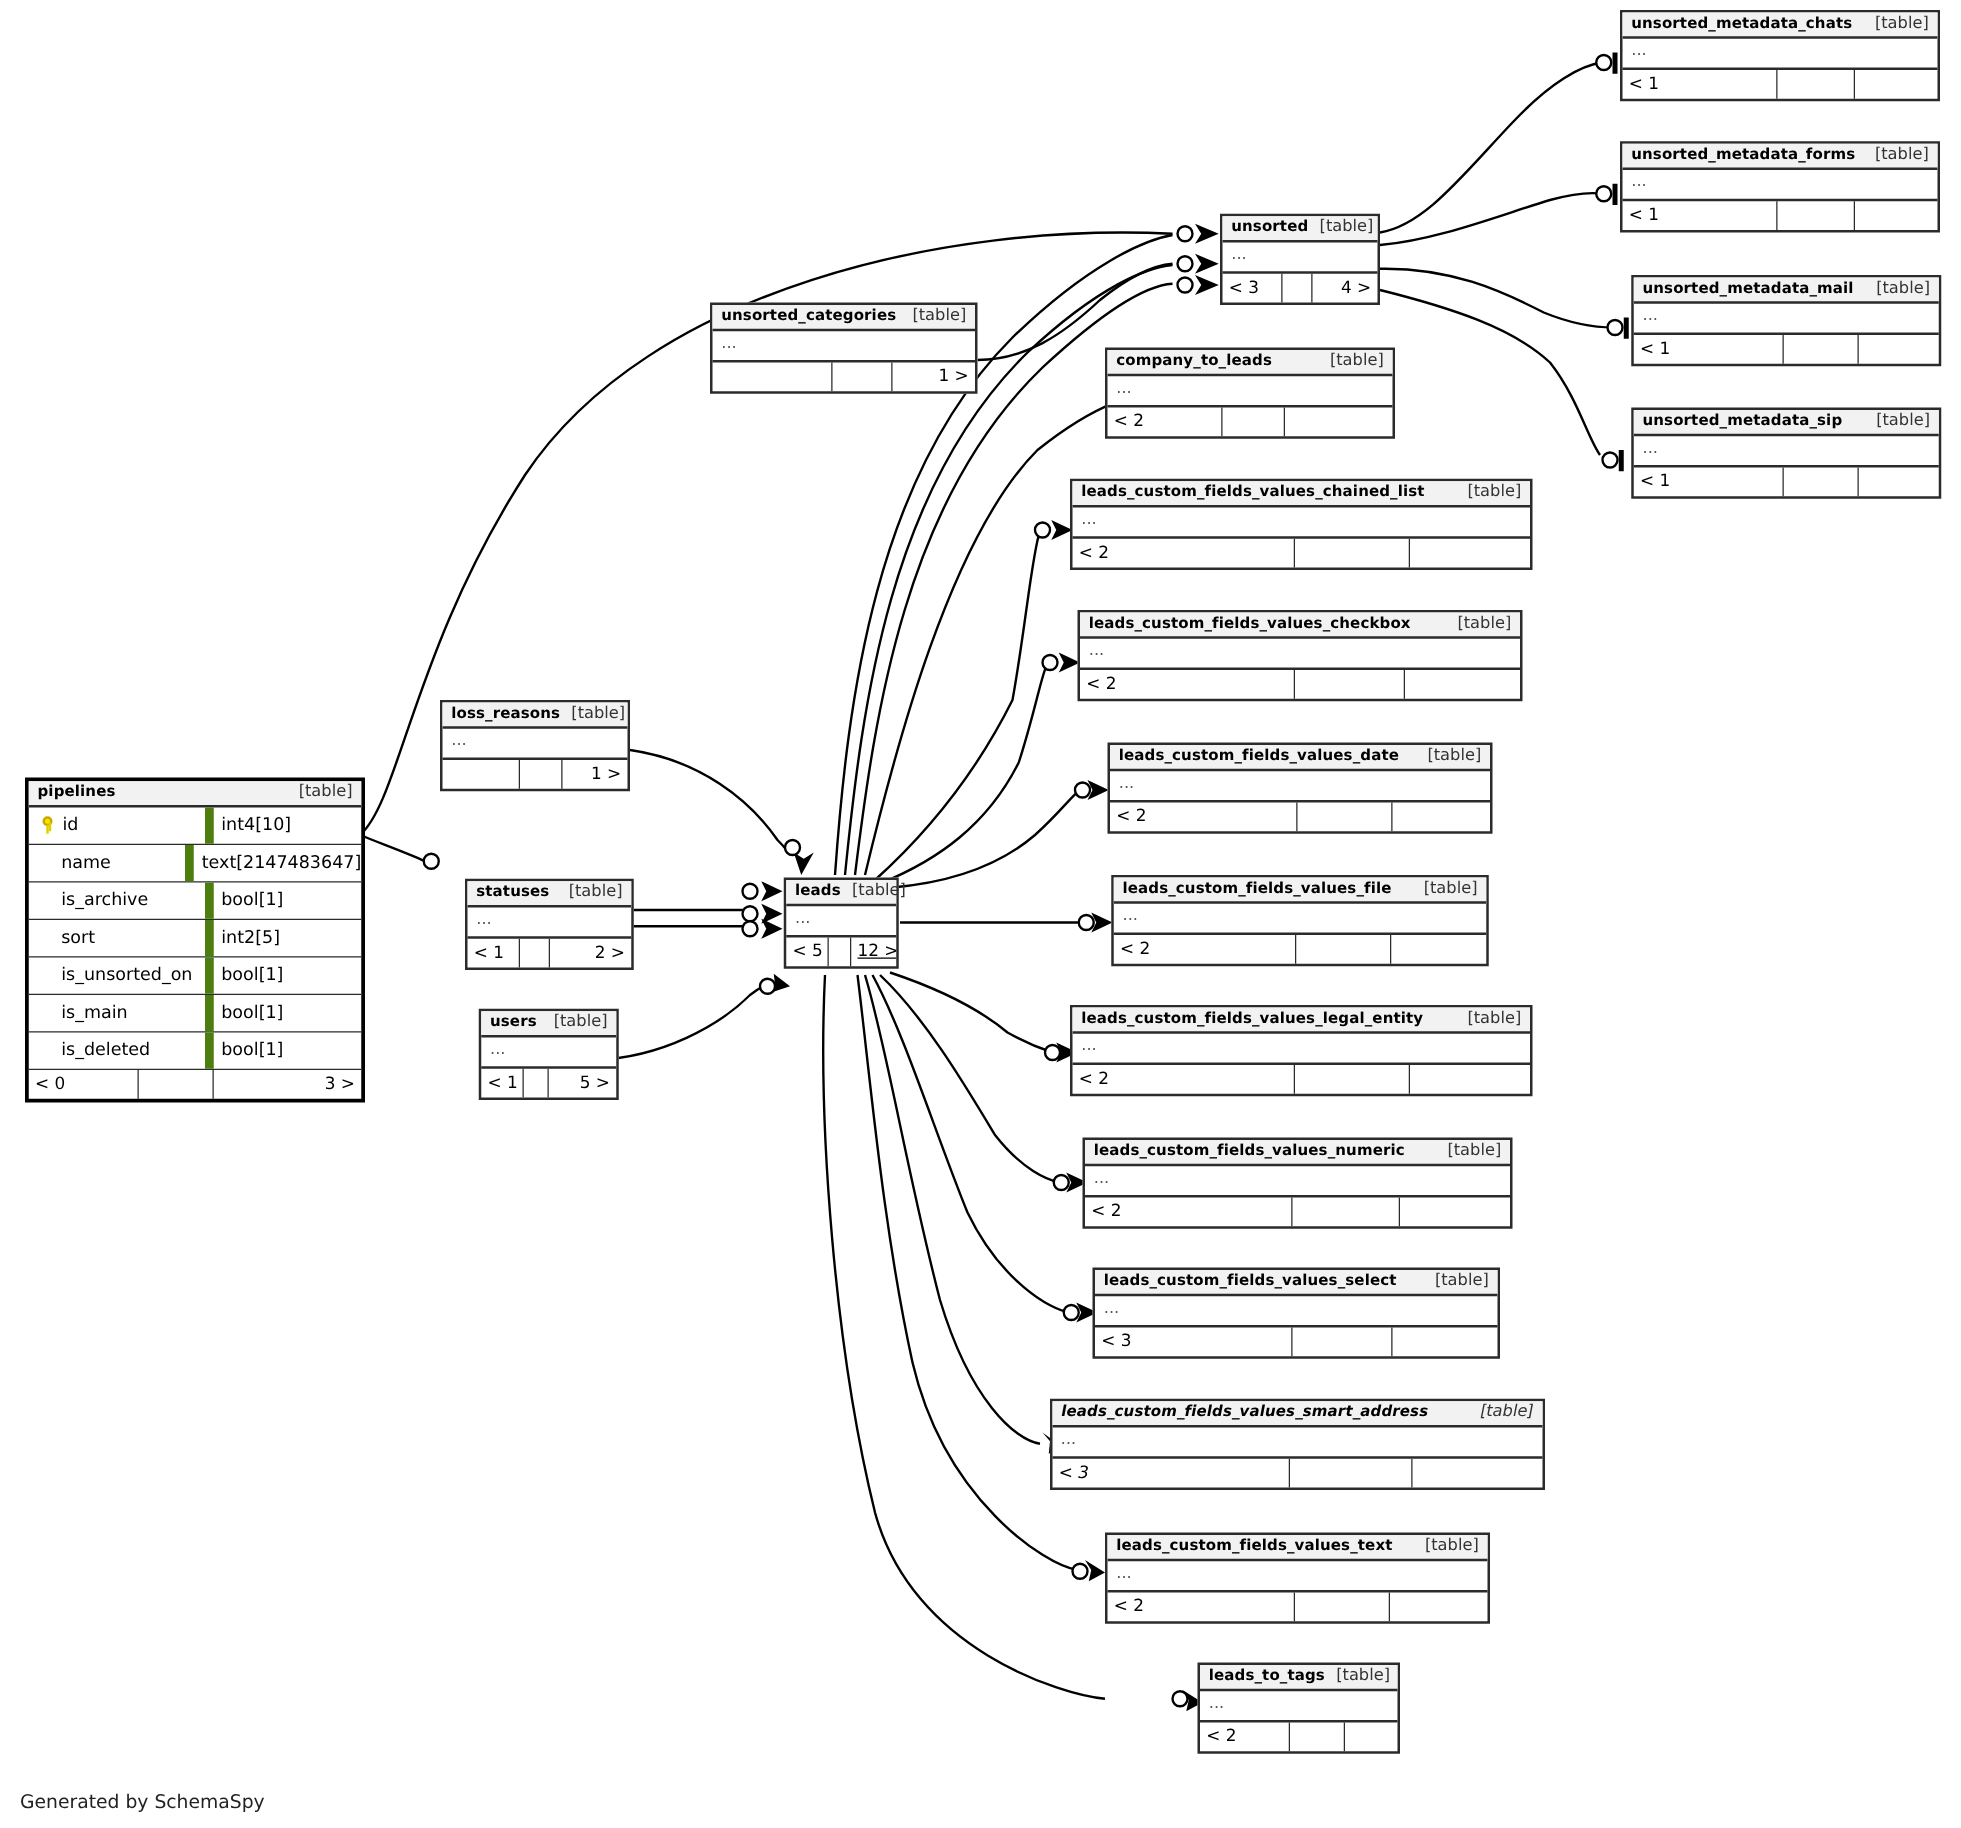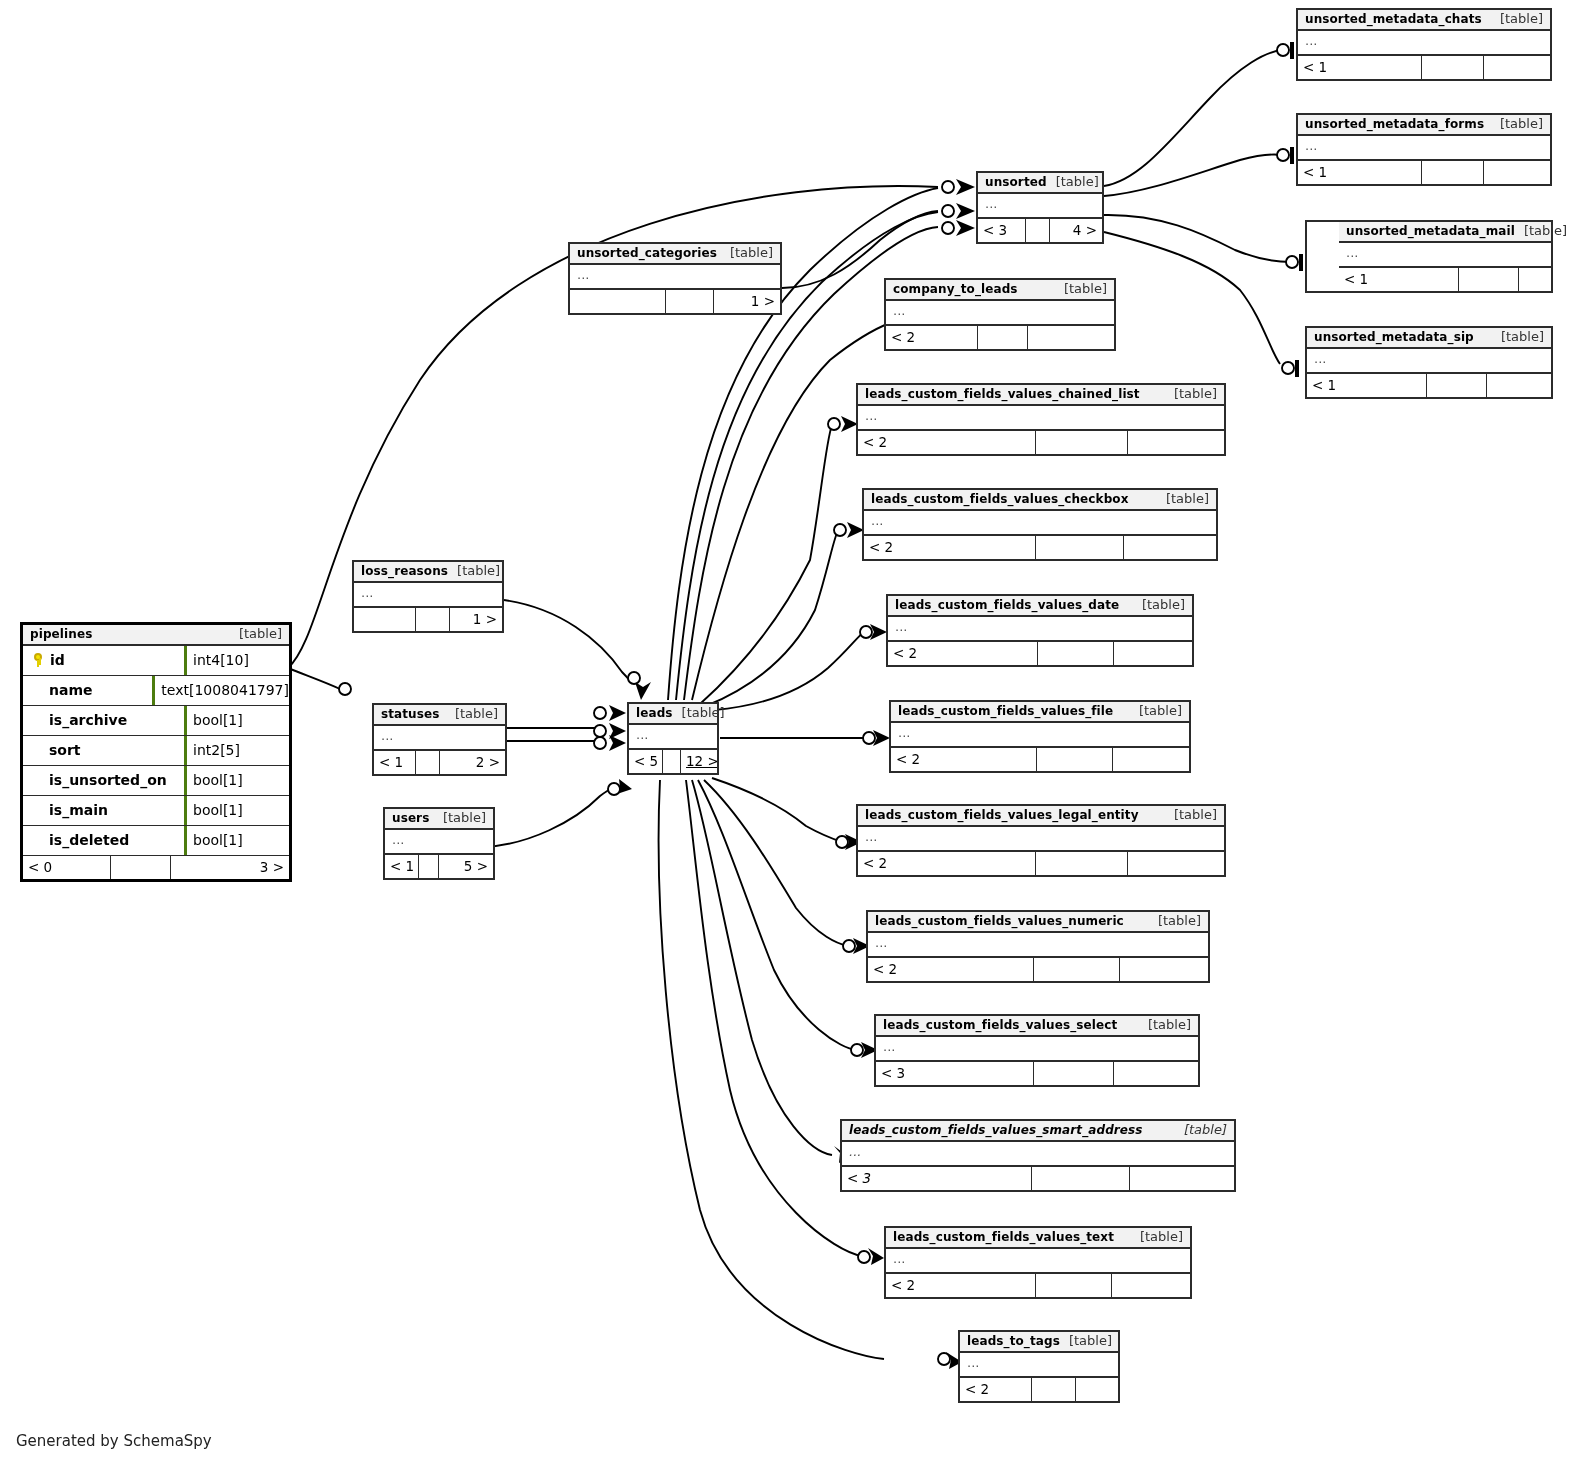--- a/index.html
+++ b/index.html
@@ -63,29 +63,28 @@
   
   .col-row{
     display:flex;
     border-bottom:1px solid #2b2b2b;
     font-size:14px;
     height:29px;
     align-items:center;
   }
   .col-row:last-of-type{border-bottom:2px solid #2b2b2b;}
   .col-key{
-    width:164px;
+    width:148px;
     box-sizing:border-box;
     display:flex;
     align-items:center;
     gap:5px;
     padding-left:10px;
-    border-right:3px solid #4d7c0f;
+    border-right:7px solid #4d7c0f;
     height:100%;
-    font-weight:bold;
   }
   .col-key.indent{padding-left:26px;}
   .col-type{
     flex:1;
     padding-left:6px;
     white-space:nowrap;
   }
   .key-icon{
     display:inline-block;
     width:10px;height:14px;
@@ -249,21 +248,21 @@
         <span class="key-icon"></span>
         <span>id</span>
       </div>
       <div class="col-type">int4[10]</div>
     </div>
 
     <div class="col-row">
       <div class="col-key indent">
         <span>name</span>
       </div>
-      <div class="col-type">text[1008041797]</div>
+      <div class="col-type">text[2147483647]</div>
     </div>
 
     <div class="col-row">
       <div class="col-key indent">
         <span>is_archive</span>
       </div>
       <div class="col-type">bool[1]</div>
     </div>
 
     <div class="col-row">
@@ -320,21 +319,21 @@
       <span class="tbl-kind">[table]</span>
     </div>
     <div class="tbl-body">...</div>
     <div class="tbl-foot">
       <div class="foot-cell foot-l" style="width:124px;">&lt; 1</div>
       <div class="foot-cell" style="width:62px;"></div>
       <div class="foot-cell foot-r" style="flex:1;"></div>
     </div>
   </div>
 
-  <div class="tbl" style="left:1305px;top:220px;width:248px;padding-left:32px;">
+  <div class="tbl" style="left:1305px;top:220px;width:248px;">
     <div class="tbl-hdr">
       <span class="tbl-name">unsorted_metadata_mail</span>
       <span class="tbl-kind">[table]</span>
     </div>
     <div class="tbl-body">...</div>
     <div class="tbl-foot">
       <div class="foot-cell foot-l" style="width:120px;">&lt; 1</div>
       <div class="foot-cell" style="width:60px;"></div>
       <div class="foot-cell foot-r" style="flex:1;"></div>
     </div>

